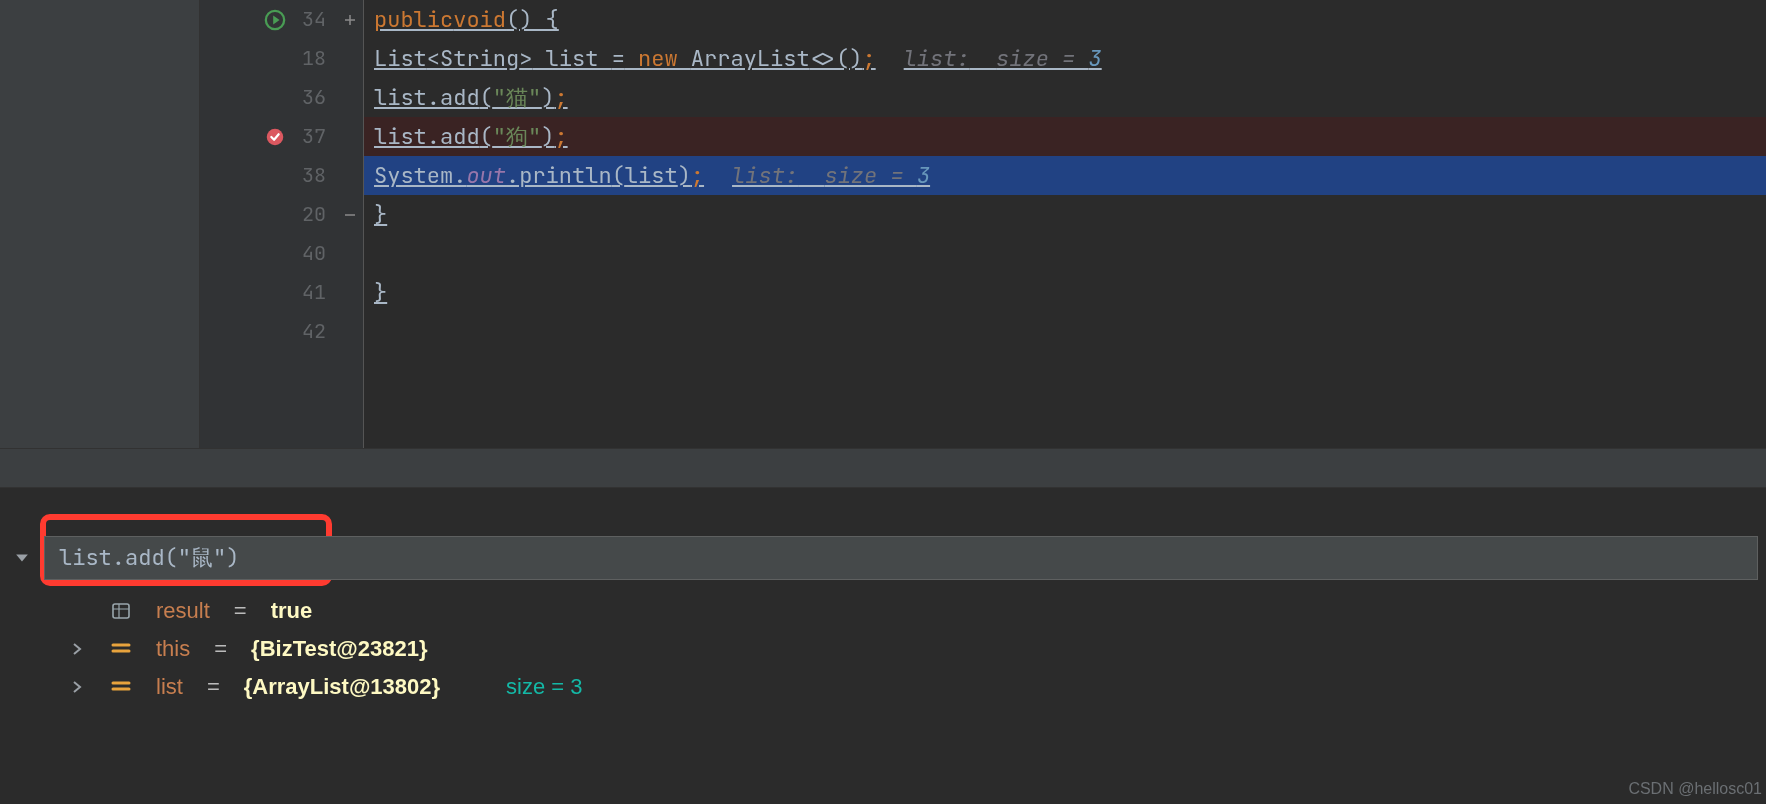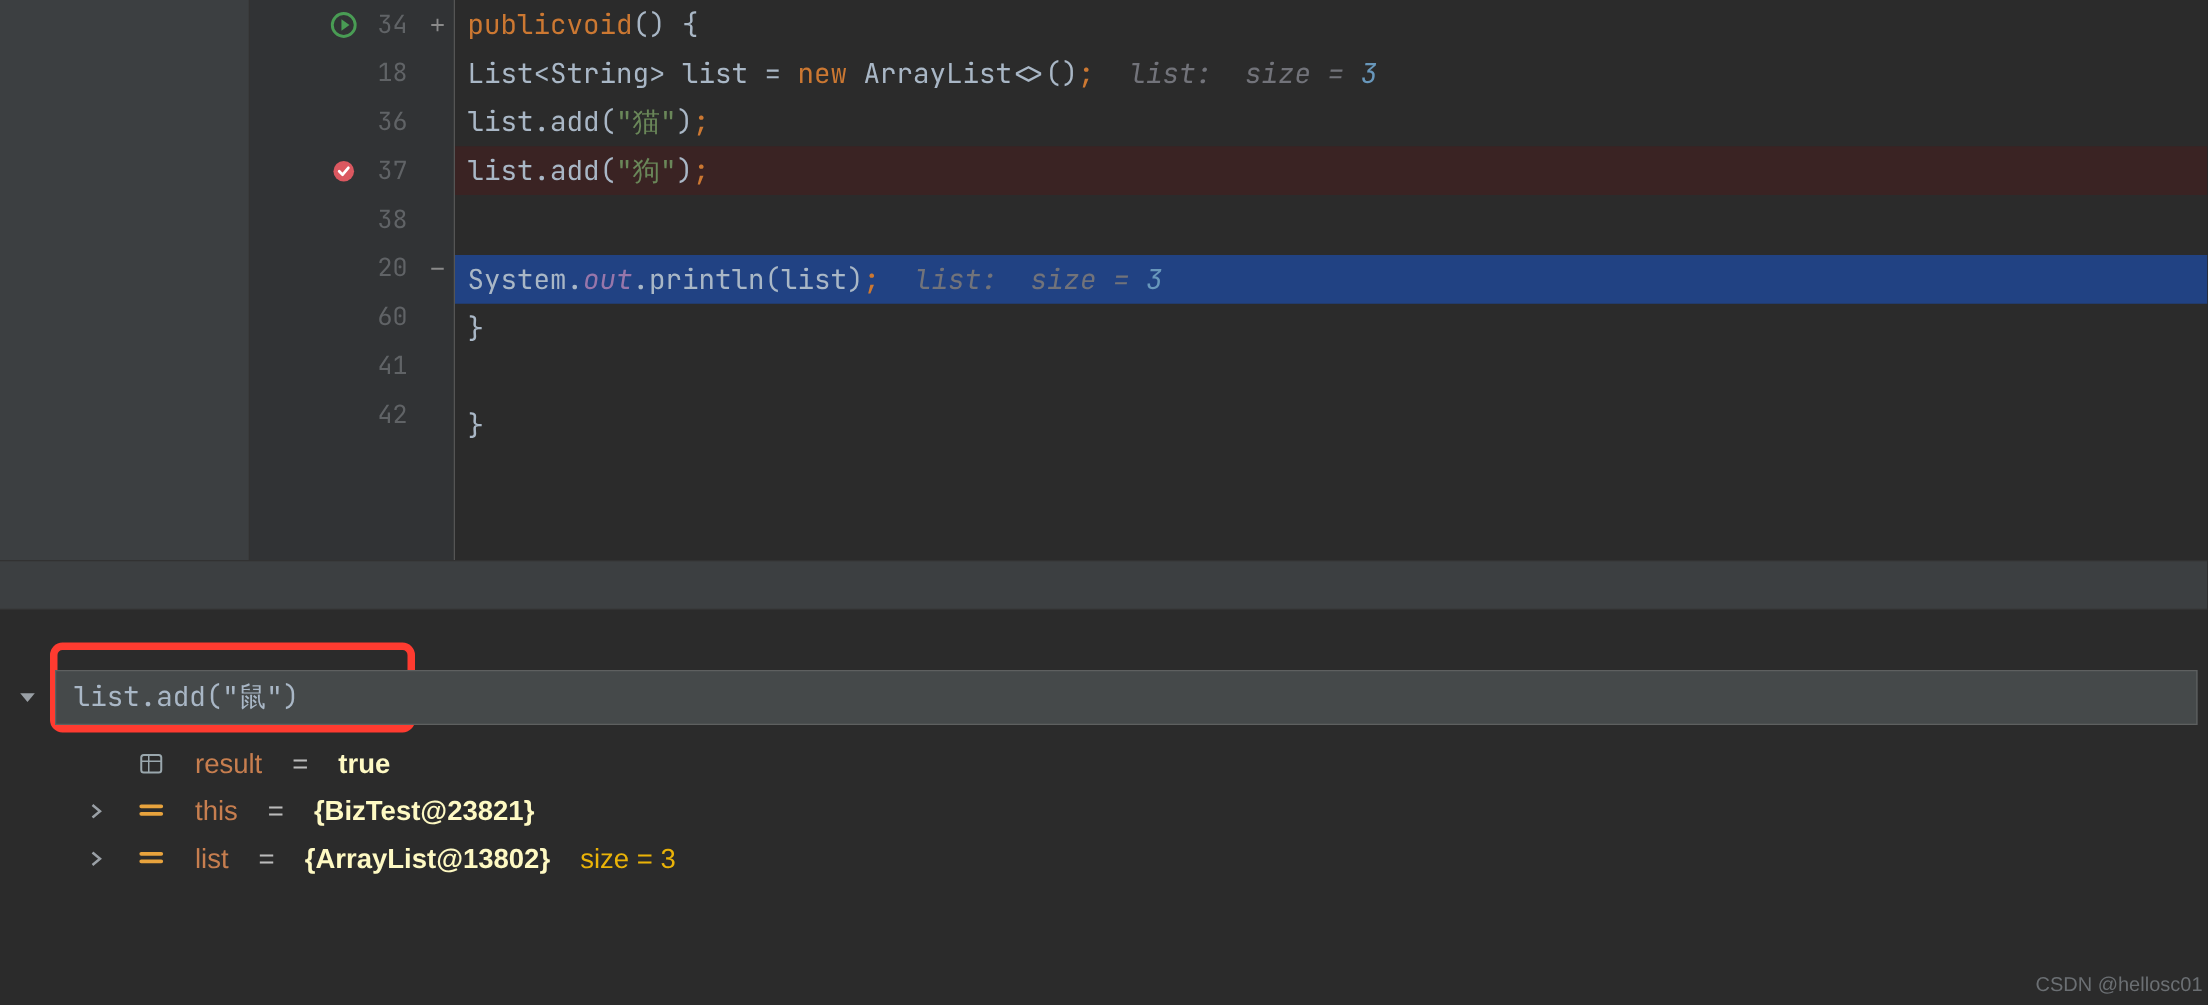--- a/index.html
+++ b/index.html
@@ -70,24 +70,24 @@
     font-size: 22px;
     line-height: 39px;
     white-space: pre;
     position: relative;
   }
   .code-row {
     height: 39px;
     padding-left: 10px;
     display: flex;
     align-items: center;
+    text-decoration: underline;
   }
   .code-row.highlight-blue {
     background: #214283;
-    margin-top: 48px;
   }
   .code-row.highlight-dark-red {
     background: #3a2323;
   }
 
   
   .kw   { color: #cc7832; }
   .name { color: #ffc66d; }
   .str  { color: #6a8759; }
   .punc { color: #a9b7c6; }
@@ -159,21 +159,21 @@
     font-family: -apple-system, "Segoe UI", Arial, sans-serif;
     font-size: 22px;
     line-height: 38px;
   }
   .var-row { display: flex; align-items: center; gap: 24px; height: 38px; }
   .var-expand { width: 18px; color: #9aa0a6; font-size: 16px; display: inline-flex; justify-content: center; }
   .var-icon   { width: 22px; height: 22px; display: inline-flex; align-items: center; justify-content: center; }
   .var-name   { color: #c77e4f; }
   .var-eq     { color: #bbbbbb; }
   .var-val    { color: #fef9c3; font-weight: bold; }
-  .var-extra  { color: #eab308; }
+  .var-extra  { color: #14b8a6; margin-left: 42px; }
 
   .watermark {
     position: absolute;
     right: 4px;
     bottom: 6px;
     color: #6b6f73;
     font-family: -apple-system, Arial, sans-serif;
     font-size: 16px;
   }
 
@@ -215,21 +215,21 @@
       </span>
       <span class="ln">37</span>
     </div>
     <div class="gutter-row">
         <span class="ln">38</span>
       </div>
     <div class="gutter-row">
         <span class="ln">20</span>
       </div>
     <div class="gutter-row">
-        <span class="ln">60</span>
+        <span class="ln">40</span>
       </div>
     <div class="gutter-row">
         <span class="ln">41</span>
       </div>
     <div class="gutter-row">
         <span class="ln">42</span>
       </div>
   </div>
 
   <div class="fold-strip">

